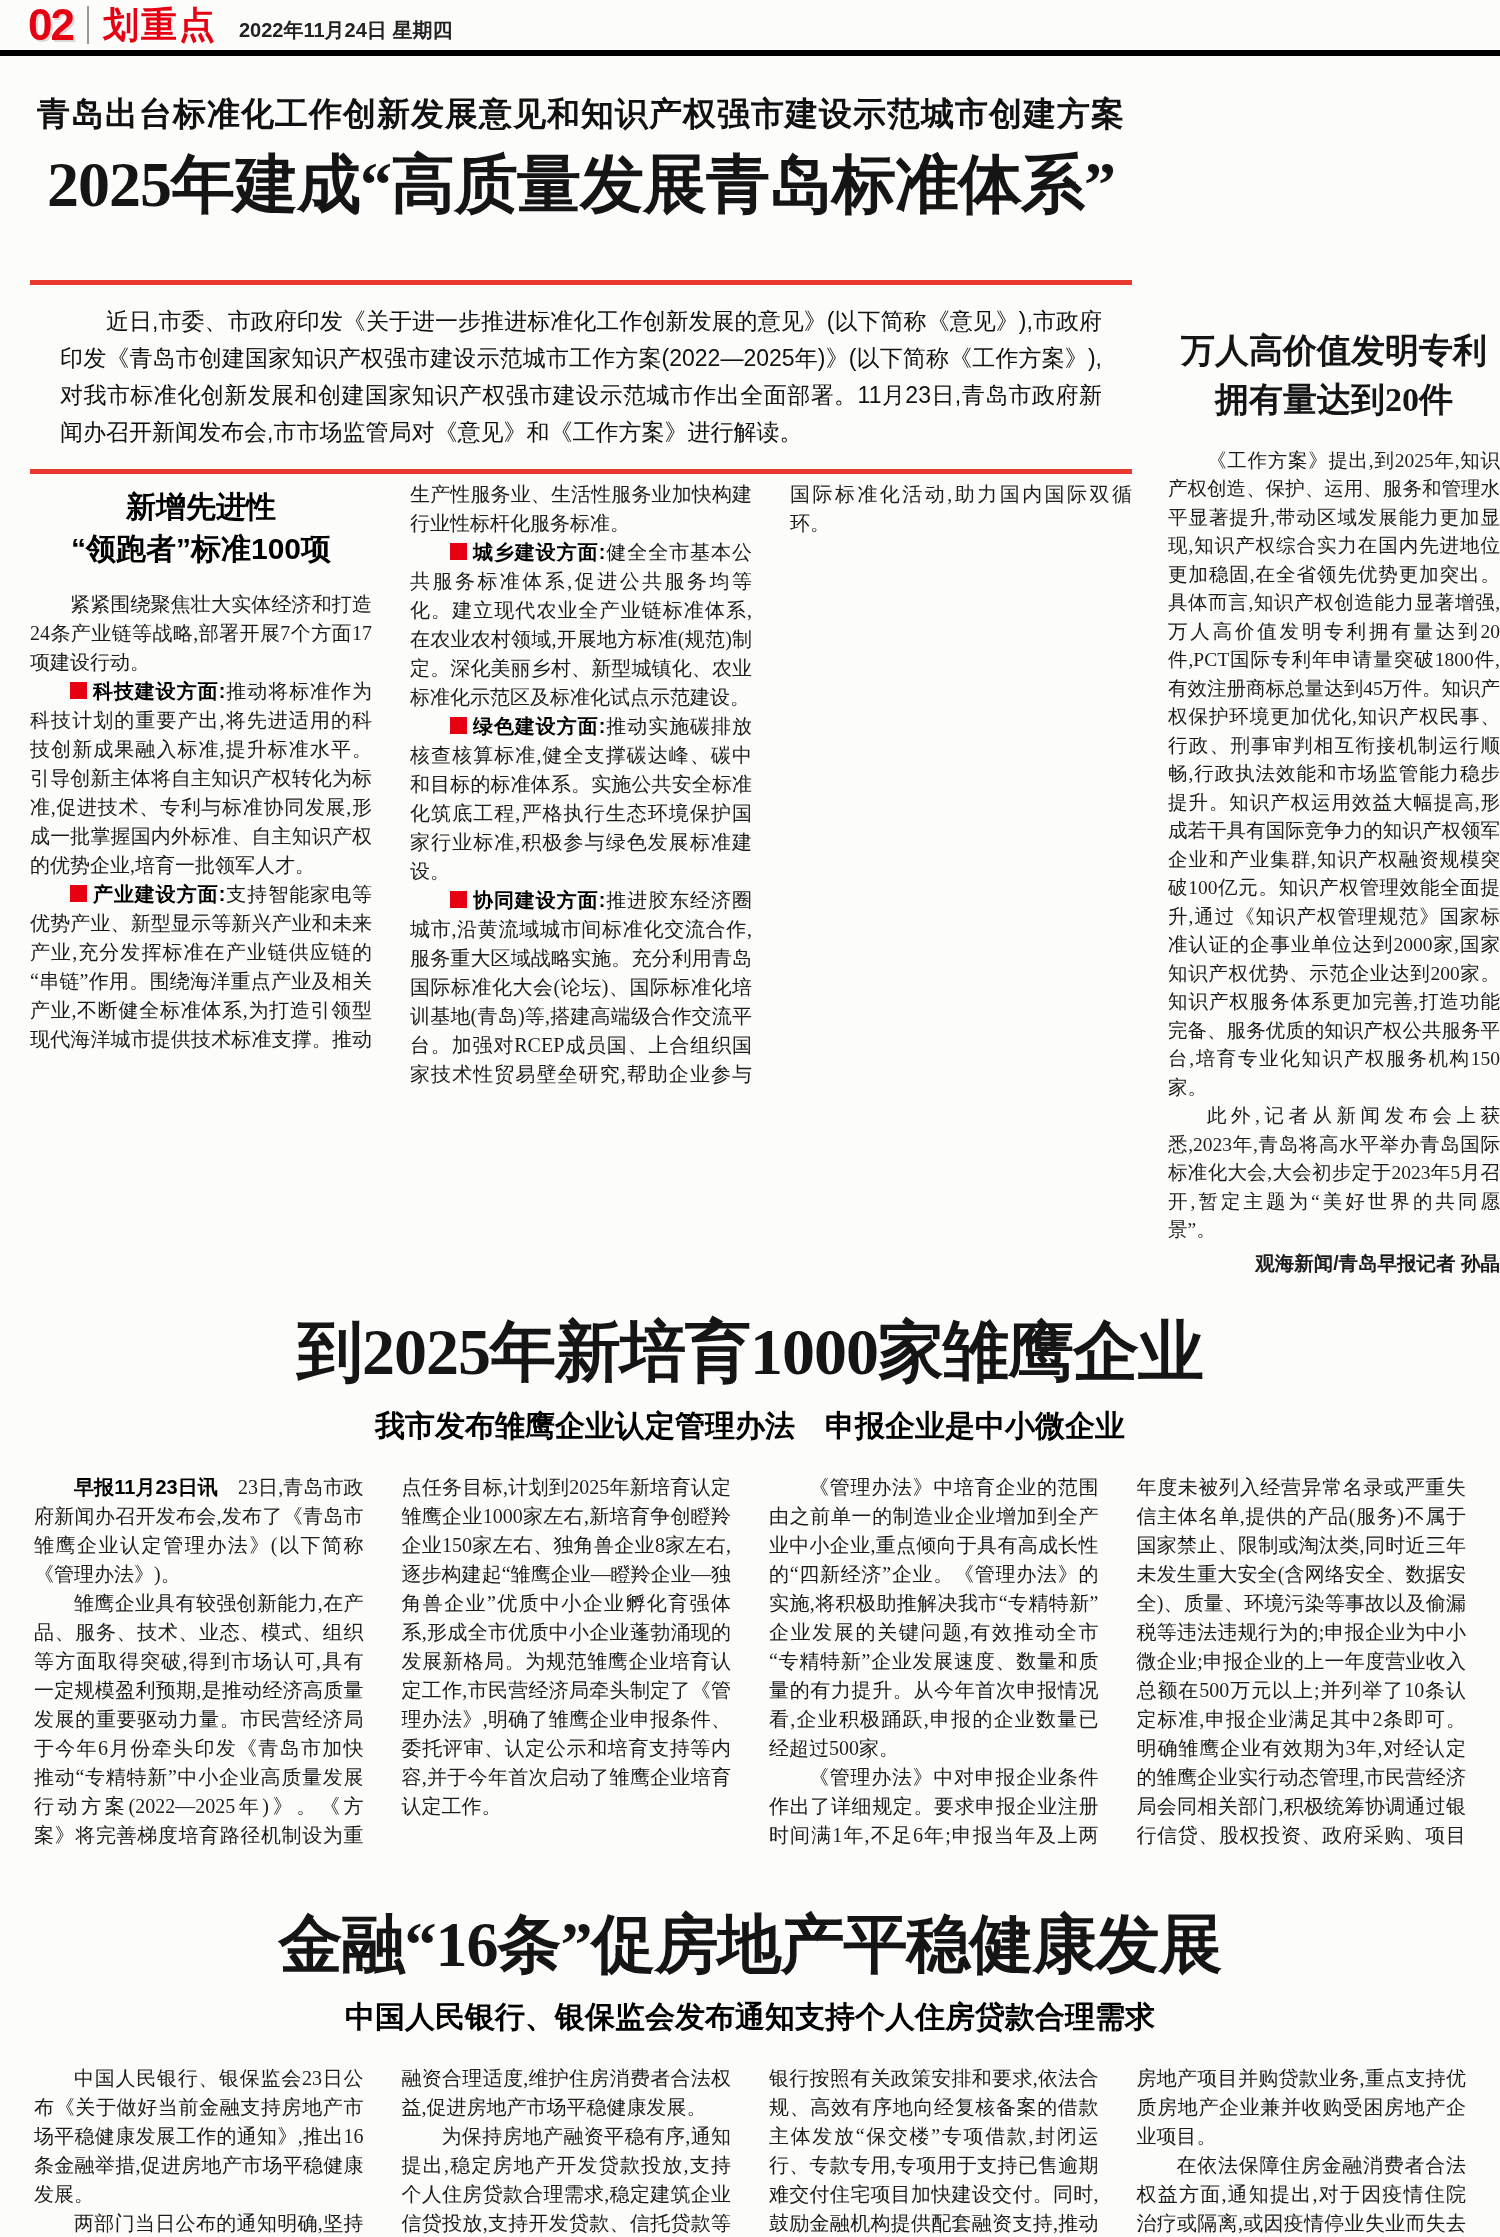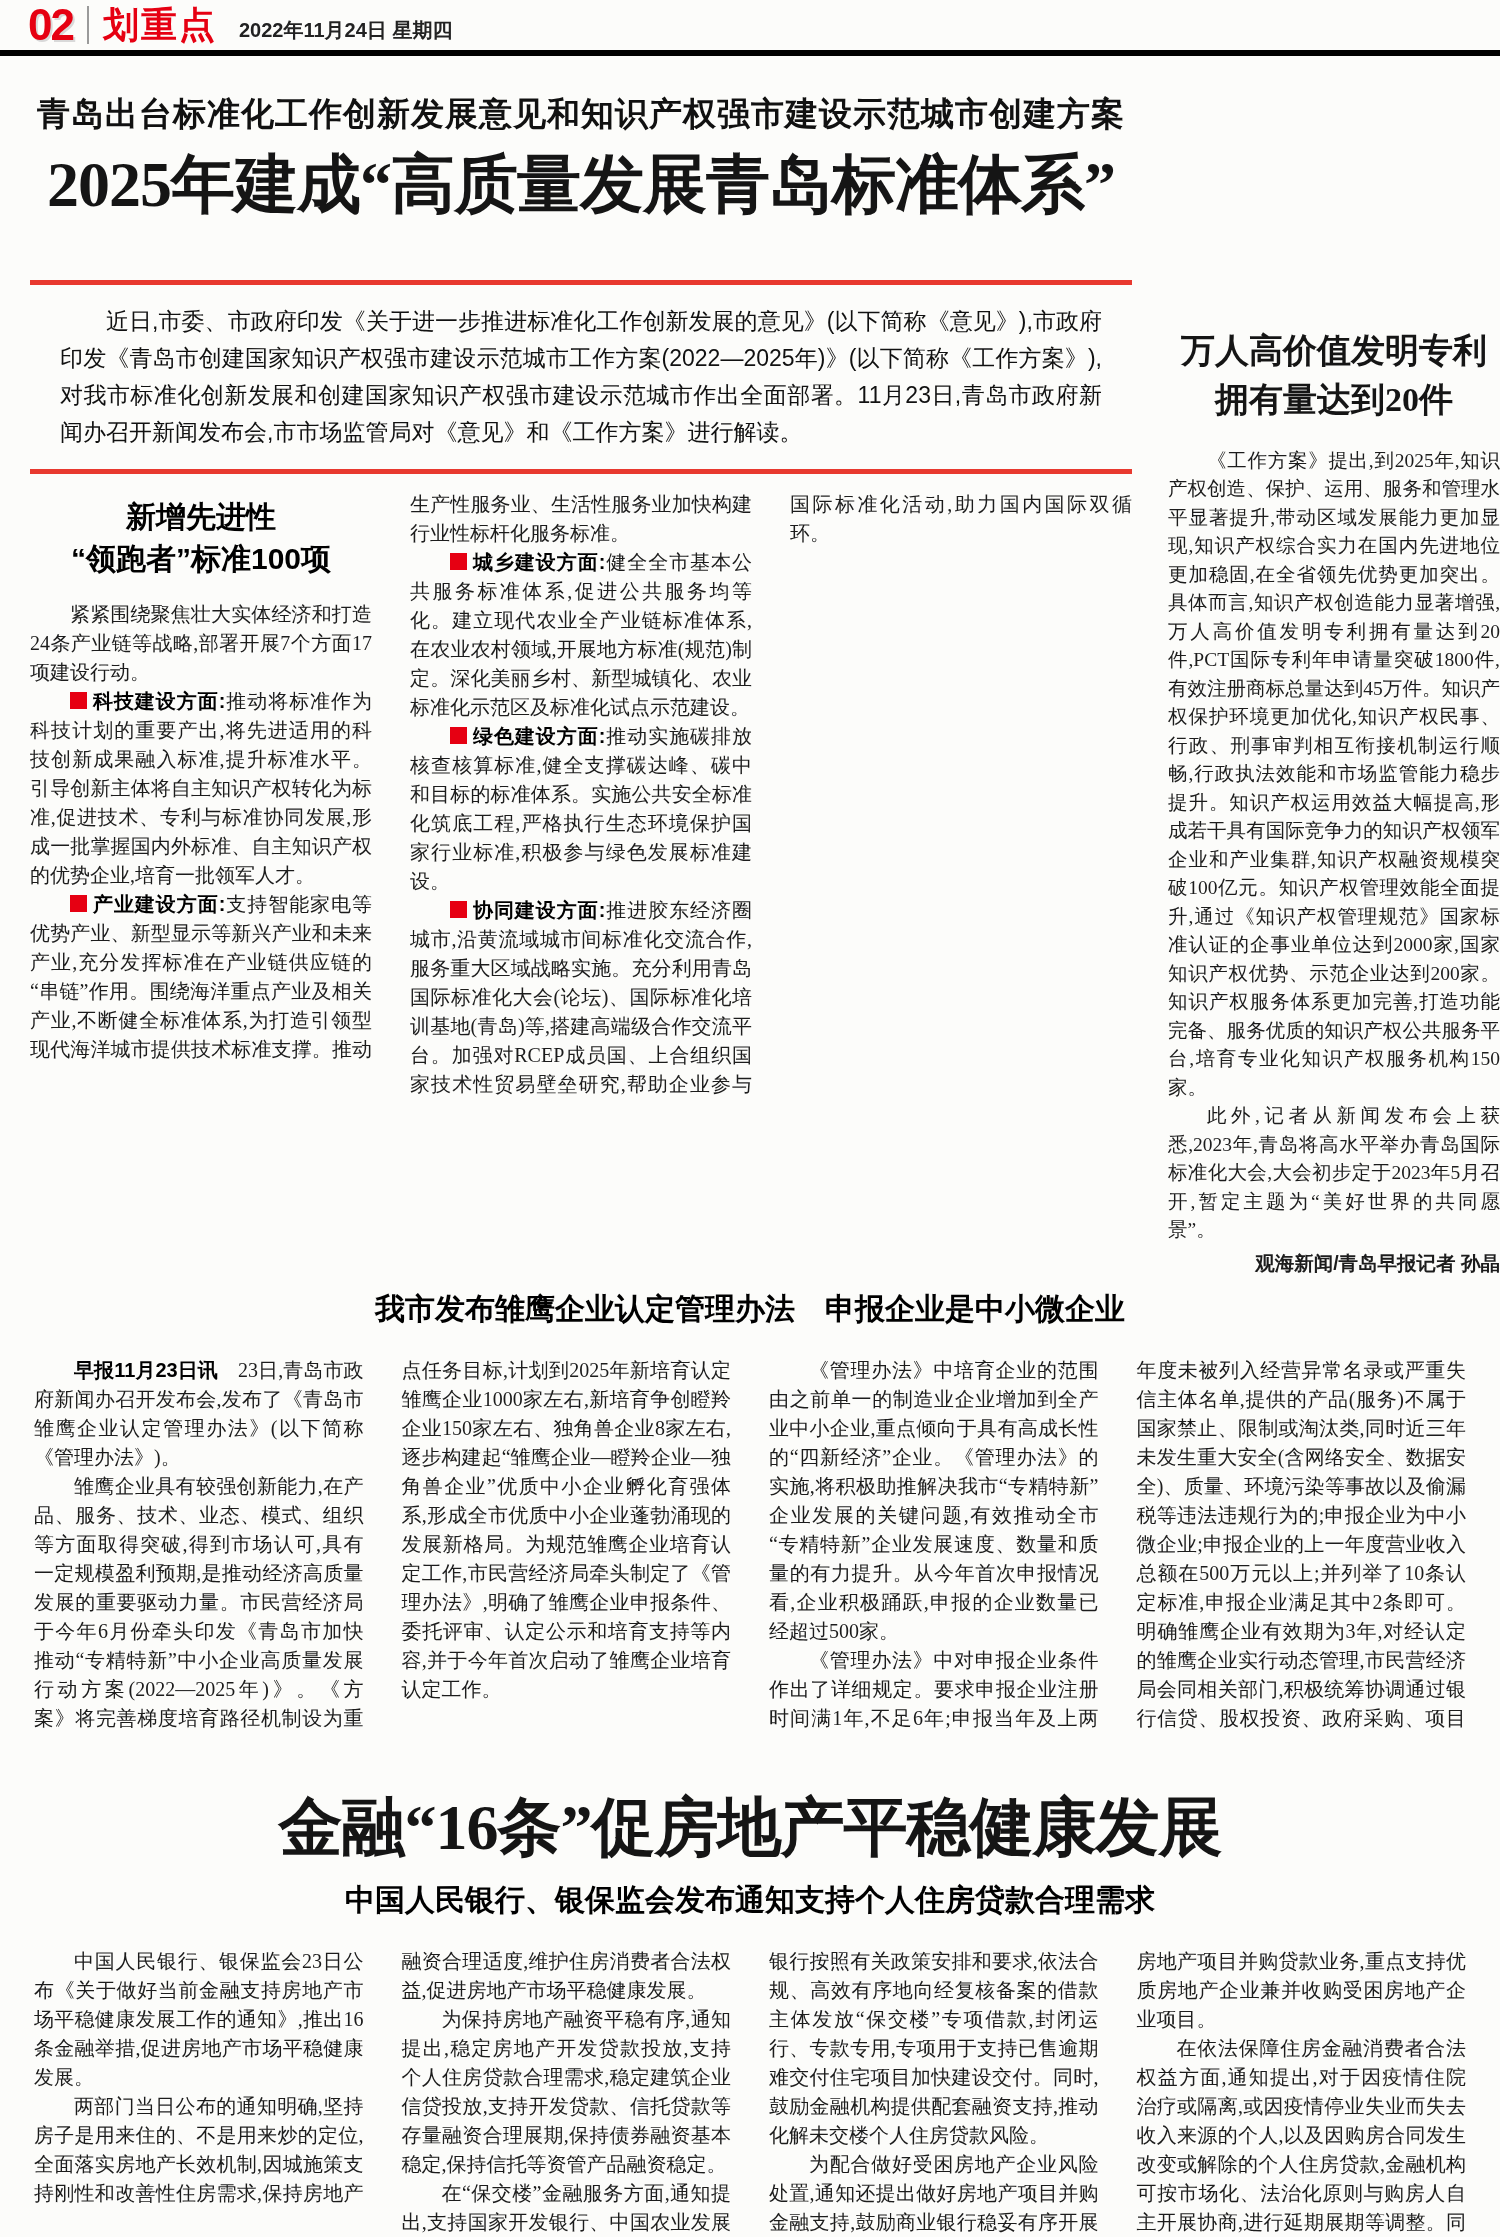--- a/index.html
+++ b/index.html
@@ -78,21 +78,21 @@
   .headline1{
     margin:10px 0 0;text-align:center;
     font-weight:900;font-size:64px;line-height:1.2;letter-spacing:-1px;color:#151515;
   }
   .rl1{margin:56px 0 0;}
   .lead{
     margin:18px 0;padding:0 30px;text-indent:2em;
     font-family:"Liberation Sans","DejaVu Sans",sans-serif;
     font-weight:500;font-size:23px;line-height:37px;text-align:justify;color:#111;
   }
-  .a1-cols{column-count:3;height:624px;margin-top:16px;}
+  .a1-cols{column-count:3;height:624px;margin-top:6px;}
   
   .a1-side{width:332px;flex:none;margin-left:36px;padding-top:256px;box-sizing:border-box;}
   .side-title{
     margin:0 0 22px;text-align:center;white-space:pre-line;
     font-weight:900;font-size:34px;line-height:1.45;color:#151515;
   }
   .side-body{font-size:19.5px;line-height:28.5px;text-align:justify;}
   
   .art-wide{padding:0 34px;box-sizing:border-box;}
   .headline2{
@@ -150,20 +150,21 @@
     <div class="side-body">
 
     <p class="para t-para"><span>《工作方案》提出,到2025年,知识产权创造、保护、运用、服务和管理水平显著提升,带动区域发展能力更加显现,知识产权综合实力在国内先进地位更加稳固,在全省领先优势更加突出。具体而言,知识产权创造能力显著增强,万人高价值发明专利拥有量达到20件,PCT国际专利年申请量突破1800件,有效注册商标总量达到45万件。知识产权保护环境更加优化,知识产权民事、行政、刑事审判相互衔接机制运行顺畅,行政执法效能和市场监管能力稳步提升。知识产权运用效益大幅提高,形成若干具有国际竞争力的知识产权领军企业和产业集群,知识产权融资规模突破100亿元。知识产权管理效能全面提升,通过《知识产权管理规范》国家标准认证的企事业单位达到2000家,国家知识产权优势、示范企业达到200家。知识产权服务体系更加完善,打造功能完备、服务优质的知识产权公共服务平台,培育专业化知识产权服务机构150家。</span></p>
         <p class="para t-para"><span>此外,记者从新闻发布会上获悉,2023年,青岛将高水平举办青岛国际标准化大会,大会初步定于2023年5月召开,暂定主题为“美好世界的共同愿景”。</span></p>
         <p class="para t-byline"><span>观海新闻/青岛早报记者 孙晶</span></p>
       </div>
   </aside>
 </section>
 
 <section class="art-wide">
+  <h1 class="headline2">到2025年新培育1000家雏鹰企业</h1>
   <div class="subhead">我市发布雏鹰企业认定管理办法　申报企业是中小微企业</div>
   <div class="cols a2-cols">
 
   <p class="para t-lede"><b class="plabel">早报11月23日讯　</b><span>23日,青岛市政府新闻办召开发布会,发布了《青岛市雏鹰企业认定管理办法》(以下简称《管理办法》)。</span></p>
       <p class="para t-para"><span>雏鹰企业具有较强创新能力,在产品、服务、技术、业态、模式、组织等方面取得突破,得到市场认可,具有一定规模盈利预期,是推动经济高质量发展的重要驱动力量。市民营经济局于今年6月份牵头印发《青岛市加快推动“专精特新”中小企业高质量发展行动方案(2022—2025年)》。《方案》将完善梯度培育路径机制设为重点任务目标,计划到2025年新培育认定雏鹰企业1000家左右,新培育争创瞪羚企业150家左右、独角兽企业8家左右,逐步构建起“雏鹰企业—瞪羚企业—独角兽企业”优质中小企业孵化育强体系,形成全市优质中小企业蓬勃涌现的发展新格局。为规范雏鹰企业培育认定工作,市民营经济局牵头制定了《管理办法》,明确了雏鹰企业申报条件、委托评审、认定公示和培育支持等内容,并于今年首次启动了雏鹰企业培育认定工作。</span></p>
       <p class="para t-para"><span>《管理办法》中培育企业的范围由之前单一的制造业企业增加到全产业中小企业,重点倾向于具有高成长性的“四新经济”企业。《管理办法》的实施,将积极助推解决我市“专精特新”企业发展的关键问题,有效推动全市“专精特新”企业发展速度、数量和质量的有力提升。从今年首次申报情况看,企业积极踊跃,申报的企业数量已经超过500家。</span></p>
       <p class="para t-para"><span>《管理办法》中对申报企业条件作出了详细规定。要求申报企业注册时间满1年,不足6年;申报当年及上两年度未被列入经营异常名录或严重失信主体名单,提供的产品(服务)不属于国家禁止、限制或淘汰类,同时近三年未发生重大安全(含网络安全、数据安全)、质量、环境污染等事故以及偷漏税等违法违规行为的;申报企业为中小微企业;申报企业的上一年度营业收入总额在500万元以上;并列举了10条认定标准,申报企业满足其中2条即可。明确雏鹰企业有效期为3年,对经认定的雏鹰企业实行动态管理,市民营经济局会同相关部门,积极统筹协调通过银行信贷、股权投资、政府采购、项目申报、公共服务、志愿服务等手段,有效整合各类社会创新创业资源,市区联动,加大对雏鹰企业培育力度,构建本市优质中小企业梯度培育体系。</span></p>
     </div>
 </section>
 

